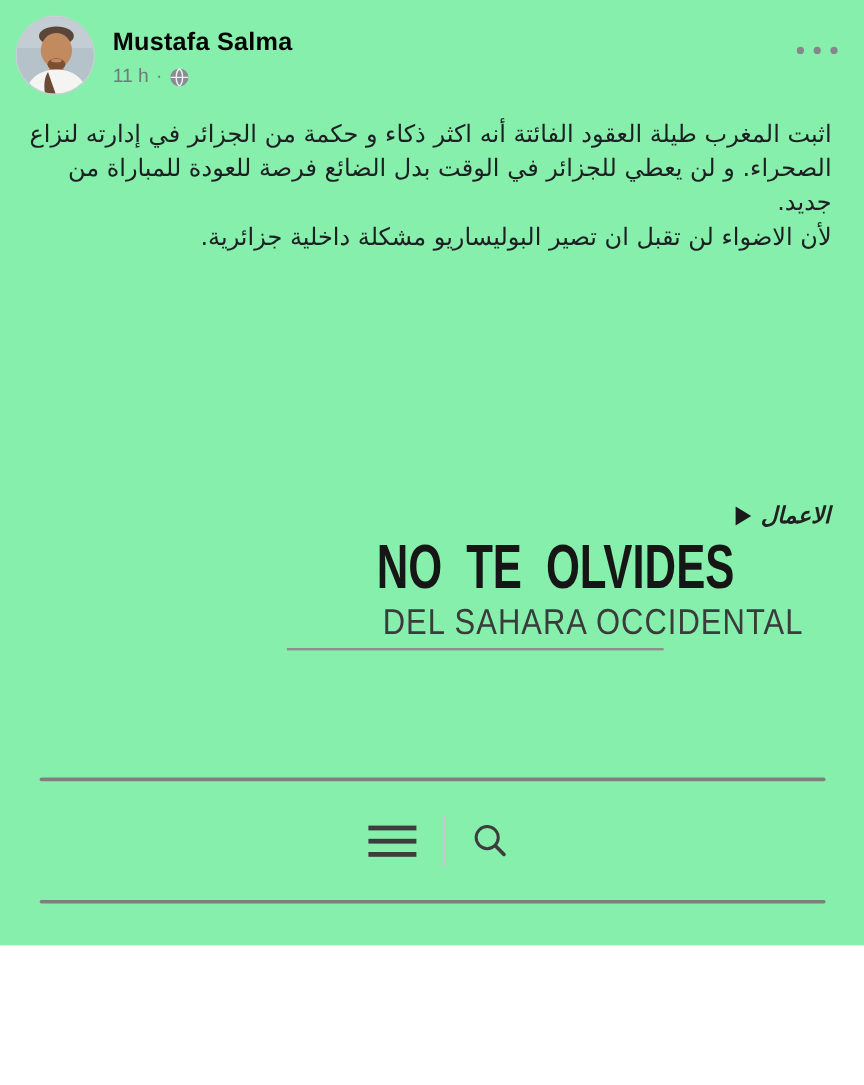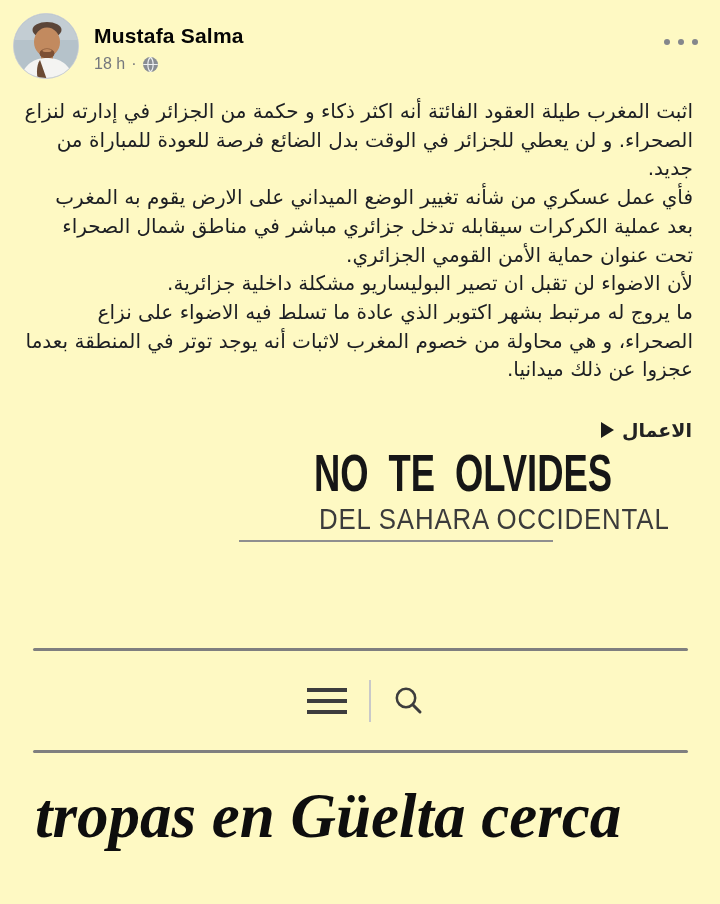--- a/index.html
+++ b/index.html
@@ -1,19 +1,19 @@
 <!DOCTYPE html>
 <html><head>
 <meta charset="utf-8">
 <style>
   * { margin:0; padding:0; box-sizing:border-box; }
   html,body { background:#fff; }
   .stage {
-    position:relative; width:720px; height:904px; overflow:hidden;
-    background:#fef9c3; font-family:"Liberation Sans","DejaVu Sans",sans-serif;
+    position:relative; width:720px; height:788px; overflow:hidden;
+    background:#86efac; font-family:"Liberation Sans","DejaVu Sans",sans-serif;
   }
 
   
   .post-header { position:absolute; top:0; left:0; width:720px; height:94px;
     display:flex; align-items:flex-start; padding:13px 18px 0 13px; }
   .avatar-wrap { width:66px; height:66px; border-radius:50%; overflow:hidden;
     border:1px solid #ccd0d5; flex:none; background:#b5c2ca; }
   .header-text { margin-left:15px; padding-top:11px; }
   .author-name { font-size:21px; font-weight:bold; color:#050505; letter-spacing:.2px; }
   .post-meta { display:flex; align-items:center; gap:6px; margin-top:7px;
@@ -25,21 +25,21 @@
   
   .post-body {
     position:absolute; top:97px; left:24px; right:27px;
     direction:rtl; 
     font-family:"DejaVu Sans",sans-serif;
     font-size:20px; line-height:28.7px; color:#1d1f23;
   }
   .post-body p { margin:0; }
 
   .works-line { position:absolute; top:419px; right:28px;
-    display:flex; align-items:center; gap:8px; }
+    display:flex; align-items:center; gap:8px;font-style:italic; }
   .play-triangle { width:0; height:0; border-left:13px solid #1a1a1a;
     border-top:8px solid transparent; border-bottom:8px solid transparent; }
   .works-label { font-family:"DejaVu Sans",sans-serif; font-weight:bold;
     font-size:19px; color:#222; }
   .logo-block { position:absolute; top:449px; left:0; width:720px; text-align:right; }
   .logo-title { font-size:52px; font-weight:bold; line-height:48px; color:#161616;
     transform:scaleX(.70); transform-origin:50% 50%; word-spacing:14px; white-space:nowrap; }
   .logo-sub { margin-top:9px; font-size:30px; line-height:26px; font-weight:400;
     color:#3b3b3b; letter-spacing:1px; transform:scaleX(.86); transform-origin:50% 50%;
     white-space:nowrap; }
@@ -80,40 +80,38 @@
         <ellipse cx="33" cy="28" rx="13" ry="14.5" fill="#c28a5f"></ellipse>
         <ellipse cx="33" cy="39.5" rx="7.5" ry="5" fill="#7d5034"></ellipse>
         <ellipse cx="33" cy="36.5" rx="4.5" ry="1.6" fill="#c28a5f"></ellipse>
         <path d="M6 66 C10 48 23 44 33 44 C43 44 56 48 60 66 Z" fill="#f4f4f2"></path>
         <path d="M26 46 L33 66 L24 66 C22 58 23 50 26 46 Z" fill="#6b4a33"></path>
       </svg>
     </div>
     <div class="header-text">
       <div class="author-name">Mustafa Salma</div>
       <div class="post-meta">
-        <span>18 h</span>
+        <span>11 h</span>
         <span>·</span>
         <svg width="17" height="17" viewBox="0 0 17 17">
           <circle cx="8.5" cy="8.5" r="7.5" fill="#898d93"></circle>
           <path d="M1.2 8.5 H15.8 M8.5 1.2 C5 4 5 13 8.5 15.8 M8.5 1.2 C12 4 12 13 8.5 15.8" stroke="#eef0f2" stroke-width="1.2" fill="none"></path>
         </svg>
       </div>
     </div>
     <div class="menu-dots">
       <span class="dot"></span>
       <span class="dot"></span>
       <span class="dot"></span>
     </div>
   </div>
 
   <div class="post-body">
     <p>اثبت المغرب طيلة العقود الفائتة أنه اكثر ذكاء و حكمة من الجزائر في إدارته لنزاع الصحراء. و لن يعطي للجزائر في الوقت بدل الضائع فرصة للعودة للمباراة من جديد.</p>
-    <p>فأي عمل عسكري من شأنه تغيير الوضع الميداني على الارض يقوم به المغرب بعد عملية الكركرات سيقابله تدخل جزائري مباشر في مناطق شمال الصحراء تحت عنوان حماية الأمن القومي الجزائري.</p>
     <p>لأن الاضواء لن تقبل ان تصير البوليساريو مشكلة داخلية جزائرية.</p>
-    <p>ما يروج له مرتبط بشهر اكتوبر الذي عادة ما تسلط فيه الاضواء على نزاع الصحراء، و هي محاولة من خصوم المغرب لاثبات أنه يوجد توتر في المنطقة بعدما عجزوا  عن ذلك ميدانيا.</p>
   </div>
 
   <div class="works-line">
     <span class="play-triangle"></span>
     <span class="works-label">الاعمال</span>
   </div>
 
   <div>
 
     <div class="logo-block">

